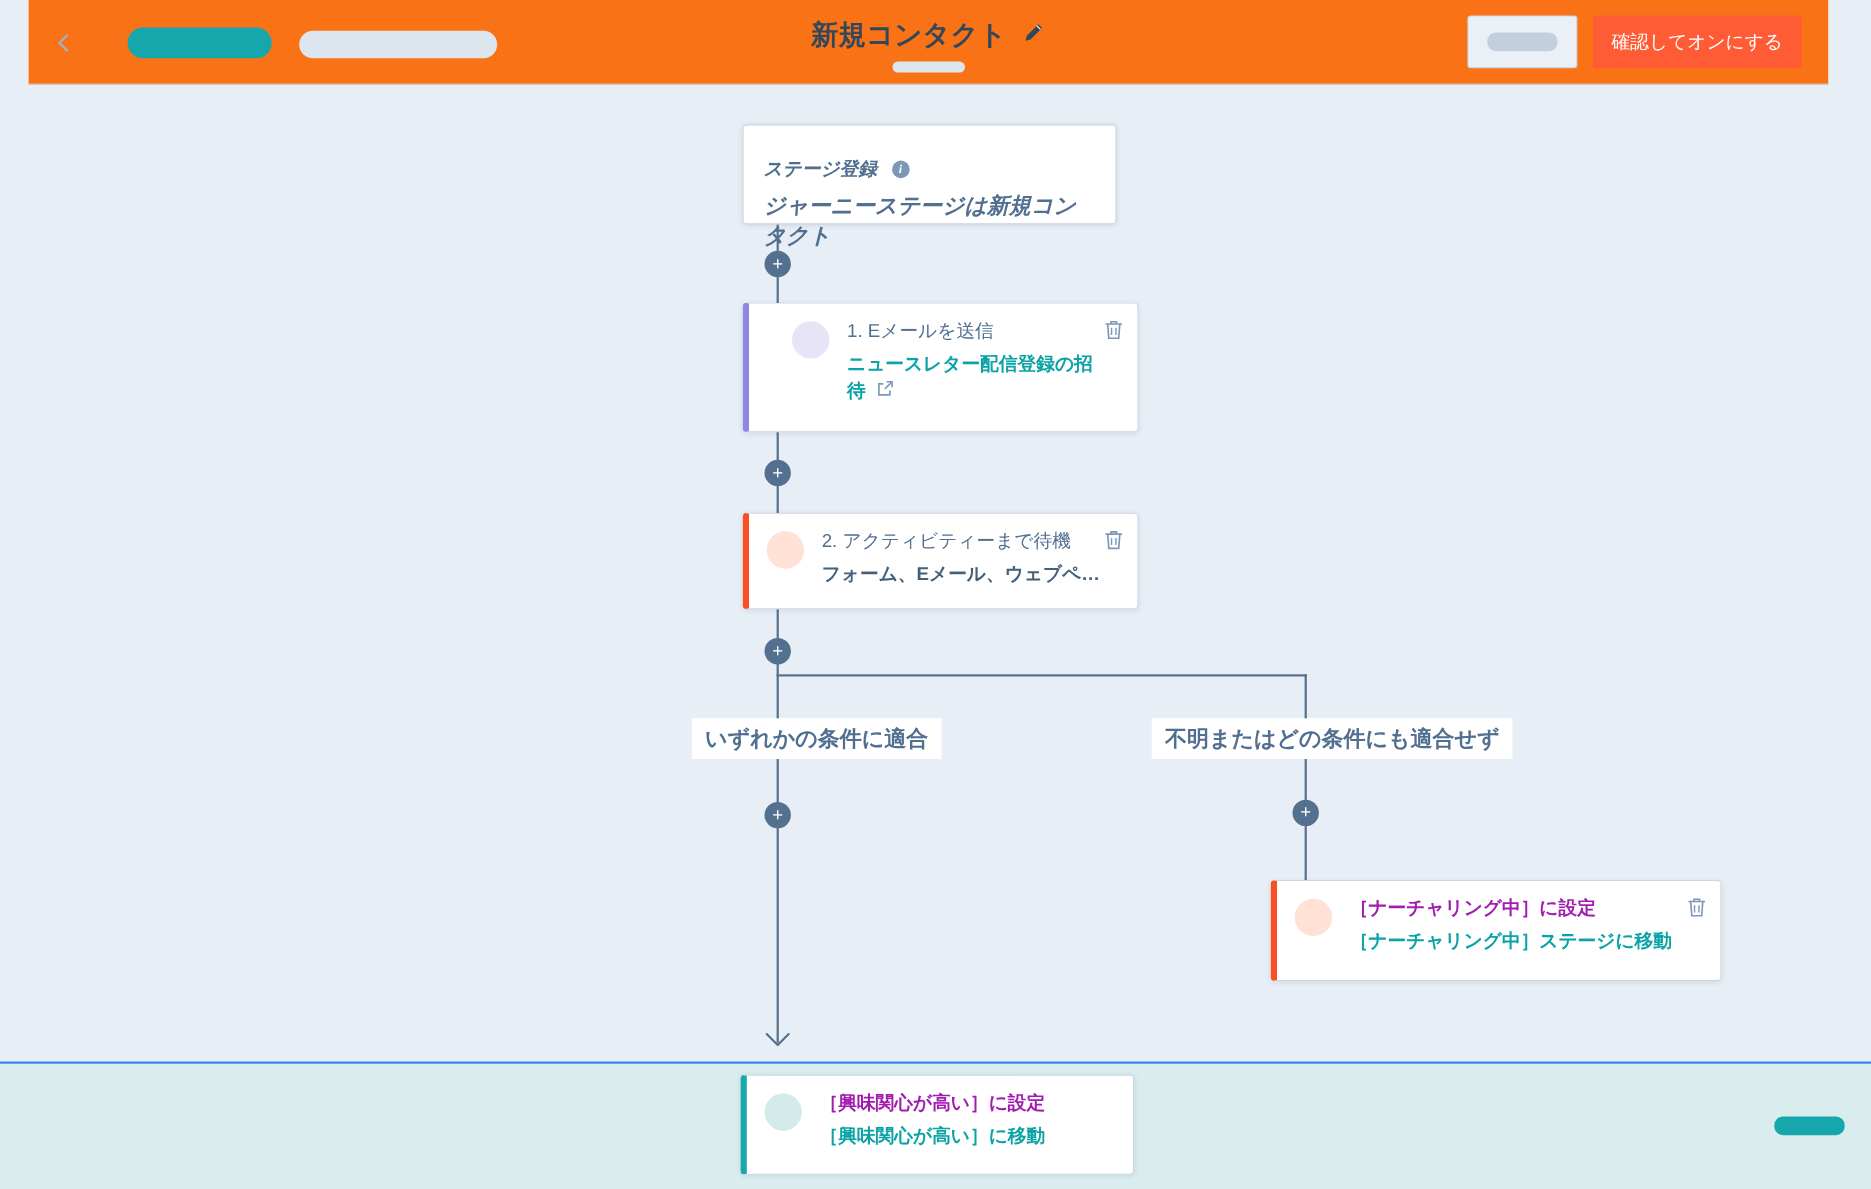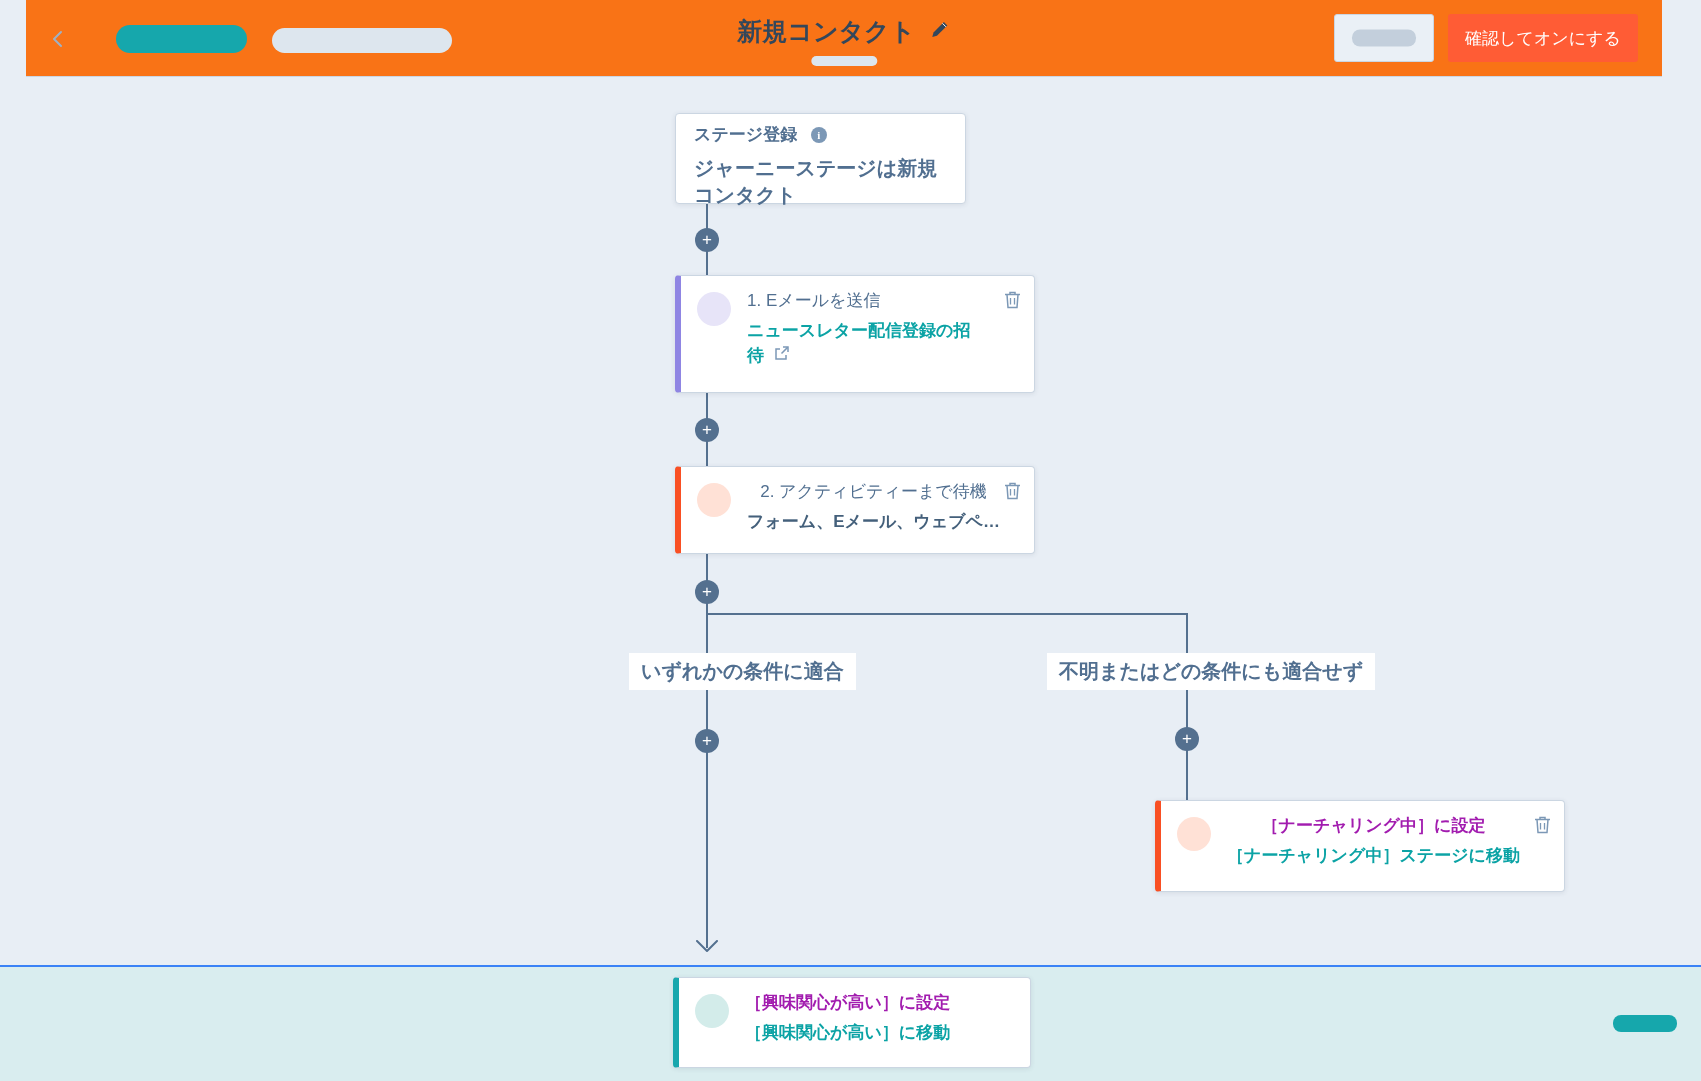--- a/index.html
+++ b/index.html
@@ -52,39 +52,39 @@
     text-align:center; z-index:5; cursor:pointer; user-select:none;
   }
   .arrowhead { position:absolute; z-index:1; }
 
   .card {
     position:absolute; background:#ffffff; border:1px solid #cbd6e2;
     border-radius:4px; box-shadow:0 1px 5px rgba(45,62,80,0.10);
     z-index:10; cursor:pointer;
   }
   .card.accent { border-left-width:6px; border-left-style:solid; }
-  .accent-purple { border-left-color:#8f85e3; }
-  .accent-red    { border-left-color:#f94f23;text-align:center; }
+  .accent-purple { border-left-color:#8f85e3;padding-left:23px; }
+  .accent-red    { border-left-color:#f94f23; }
   .accent-teal   { border-left-color:#18a7ad; }
 
   .card-flex { display:flex; padding:13px 14px; }
   .step-circle { width:34px; height:34px; border-radius:50%; flex:0 0 34px; margin:3px 16px 0 2px; }
   .circ-purple { background:#e7e4f8; }
   .circ-red    { background:#ffe1d6; }
   .circ-teal   { background:#d3ecea; }
 
   .card-title { font-size:17px; color:#516f90; line-height:24px; }
   .card-title.strong { font-weight:600; color:#a21caf; }
   .card-link { font-size:17px; font-weight:600; color:#0ba3a5; line-height:25px; margin-top:5px; cursor:pointer; }
   .card-detail { font-size:17px; font-weight:600; color:#44607b; line-height:24px; margin-top:6px; }
   .trash-btn { position:absolute; right:13px; top:14px; width:17px; height:19px; cursor:pointer; }
   .ext-icon { display:inline-block; margin-left:10px; vertical-align:baseline; }
 
   
-  .enroll-card { left:675px; top:36px; width:291px; height:91px; padding:9px 18px; cursor:default; }
+  .enroll-card { left:675px; top:36px; width:340px; height:91px; padding:28px 18px; cursor:default;font-style:italic; }
   .enroll-title { font-size:17px; font-weight:600; color:#516f90; display:inline-block; vertical-align:middle; }
   .info-icon {
     display:inline-block; vertical-align:middle; margin-left:9px;
     width:16px; height:16px; border-radius:50%; background:#7c98b6;
     color:#ffffff; font-size:11px; font-weight:bold; text-align:center; line-height:16px;
     font-family:"Liberation Serif",serif; cursor:pointer;
   }
   .enroll-desc { font-size:20px; font-weight:600; color:#516f90; margin-top:9px; }
 
   .branch-label {

